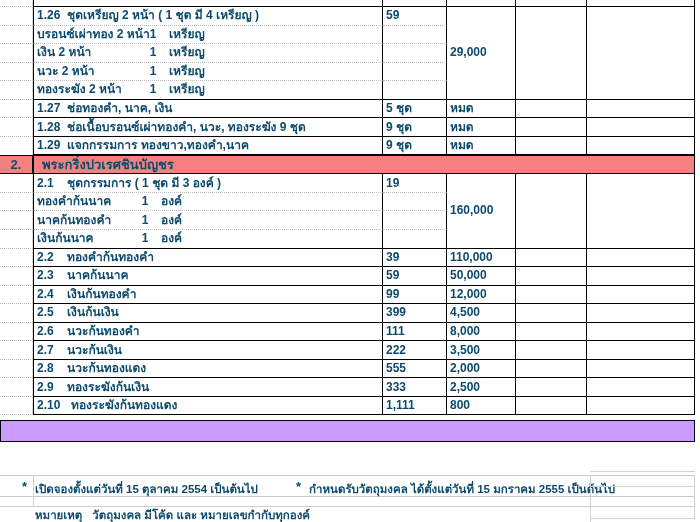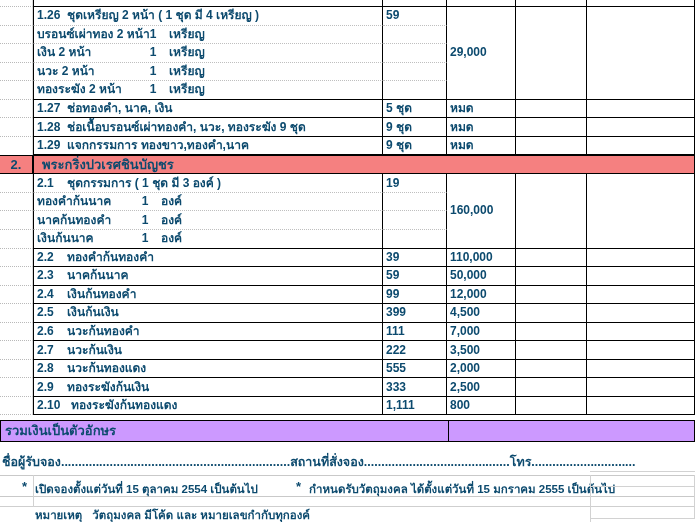--- a/index.html
+++ b/index.html
@@ -223,21 +223,21 @@
       <td class="c bl"><span class="no">2.5</span><span>เงินก้นเงิน</span></td>
       <td class="c ctr">399</td>
       <td class="c ctr">4,500</td>
       <td class="c"></td>
       <td class="c"></td>
     </tr>
     <tr>
       <td class="s"></td>
       <td class="c bl"><span class="no">2.6</span><span>นวะก้นทองคำ</span></td>
       <td class="c ctr">111</td>
-      <td class="c ctr">7,000</td>
+      <td class="c ctr">8,000</td>
       <td class="c"></td>
       <td class="c"></td>
     </tr>
     <tr>
       <td class="s"></td>
       <td class="c bl"><span class="no">2.7</span><span>นวะก้นเงิน</span></td>
       <td class="c ctr">222</td>
       <td class="c ctr">3,500</td>
       <td class="c"></td>
       <td class="c"></td>
@@ -263,26 +263,22 @@
       <td class="c bl"><span class="no-wide">2.10</span><span>ทองระฆังก้นทองแดง</span></td>
       <td class="c ctr">1,111</td>
       <td class="c ctr">800</td>
       <td class="c"></td>
       <td class="c"></td>
     </tr>
   </tbody>
     </table>
 
   <div class="sumbar">
-    <div class="lcell">รวมเงินเป็นตัวอักษร</div>
   </div>
 
-  <div class="bookline">
-    <span>ชื่อผู้รับจอง</span><span>..................................................................</span><span>สถานที่สั่งจอง</span><span>..........................................</span><span>โทร</span><span>..............................</span>
-  </div>
 
   <div class="astbox">
     <span class="note1"><span class="star">*</span><span>เปิดจองตั้งแต่วันที่  15 ตุลาคม 2554 เป็นต้นไป</span></span>
     <span class="note2"><span class="star">*</span><span>กำหนดรับวัตถุมงคล  ได้ตั้งแต่วันที่  15 มกราคม 2555 เป็นต้นไป</span></span>
   </div>
 
   <div class="thinrow"></div>
 
   <div class="remark">
     <span class="rl">หมายเหตุ</span><span>วัตถุมงคล มีโค้ด และ หมายเลขกำกับทุกองค์</span>

